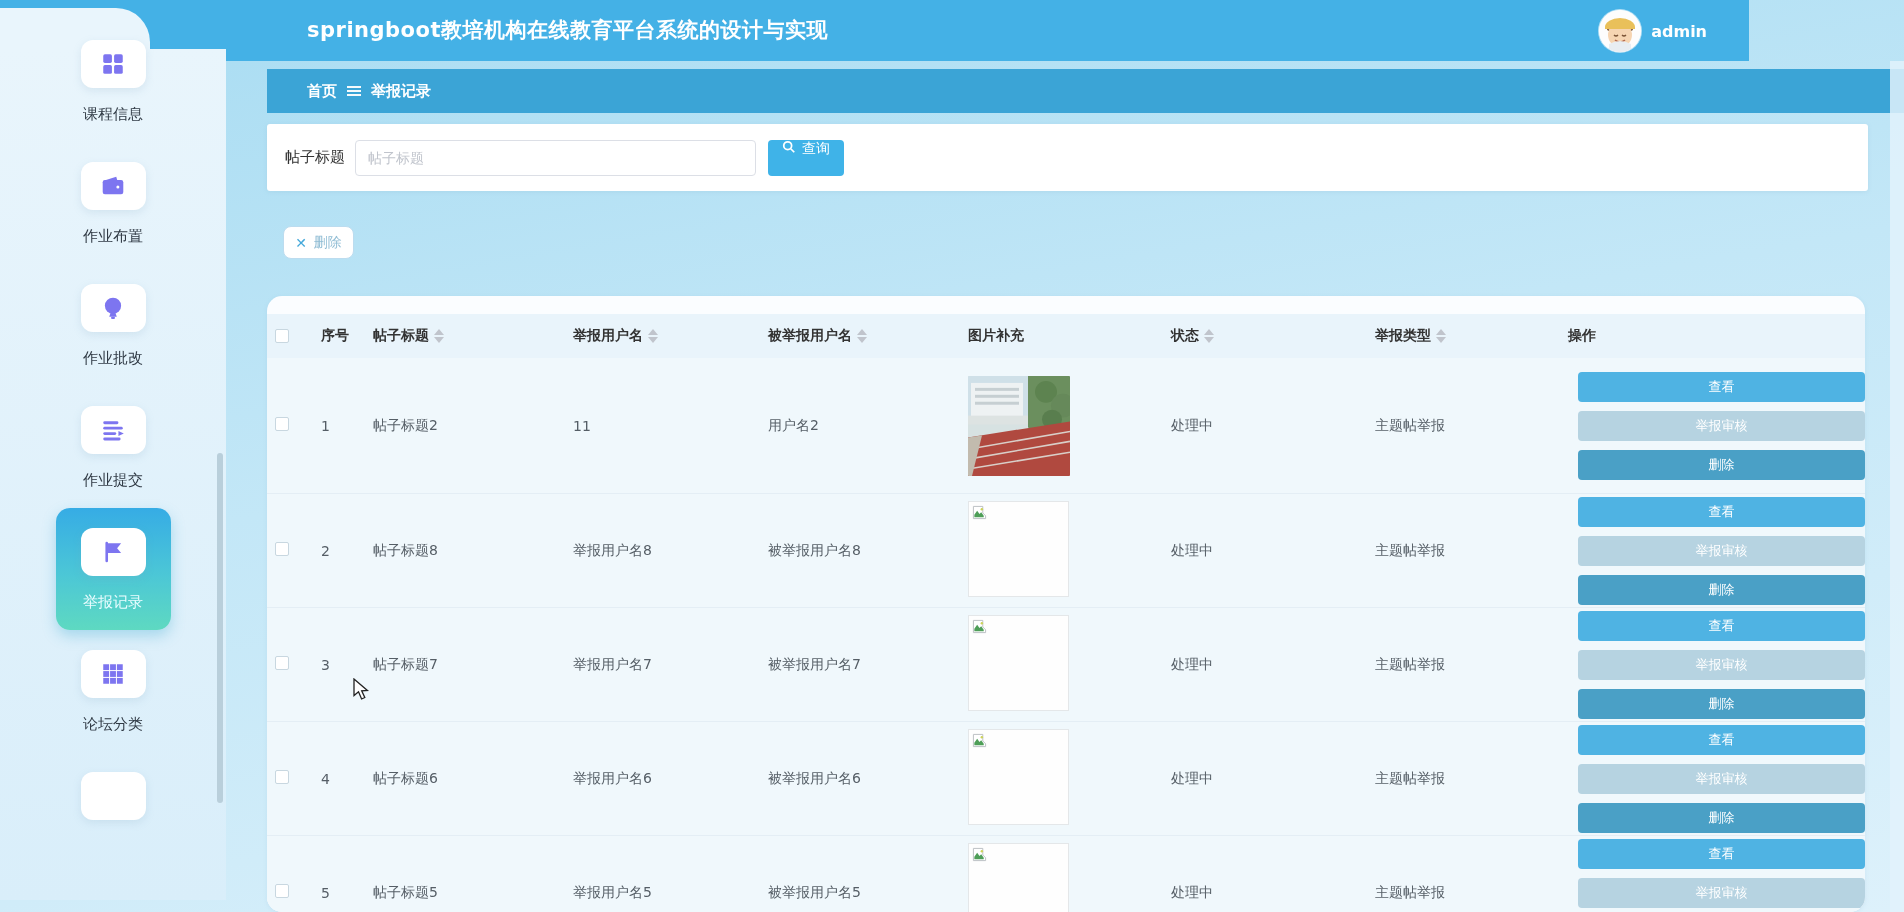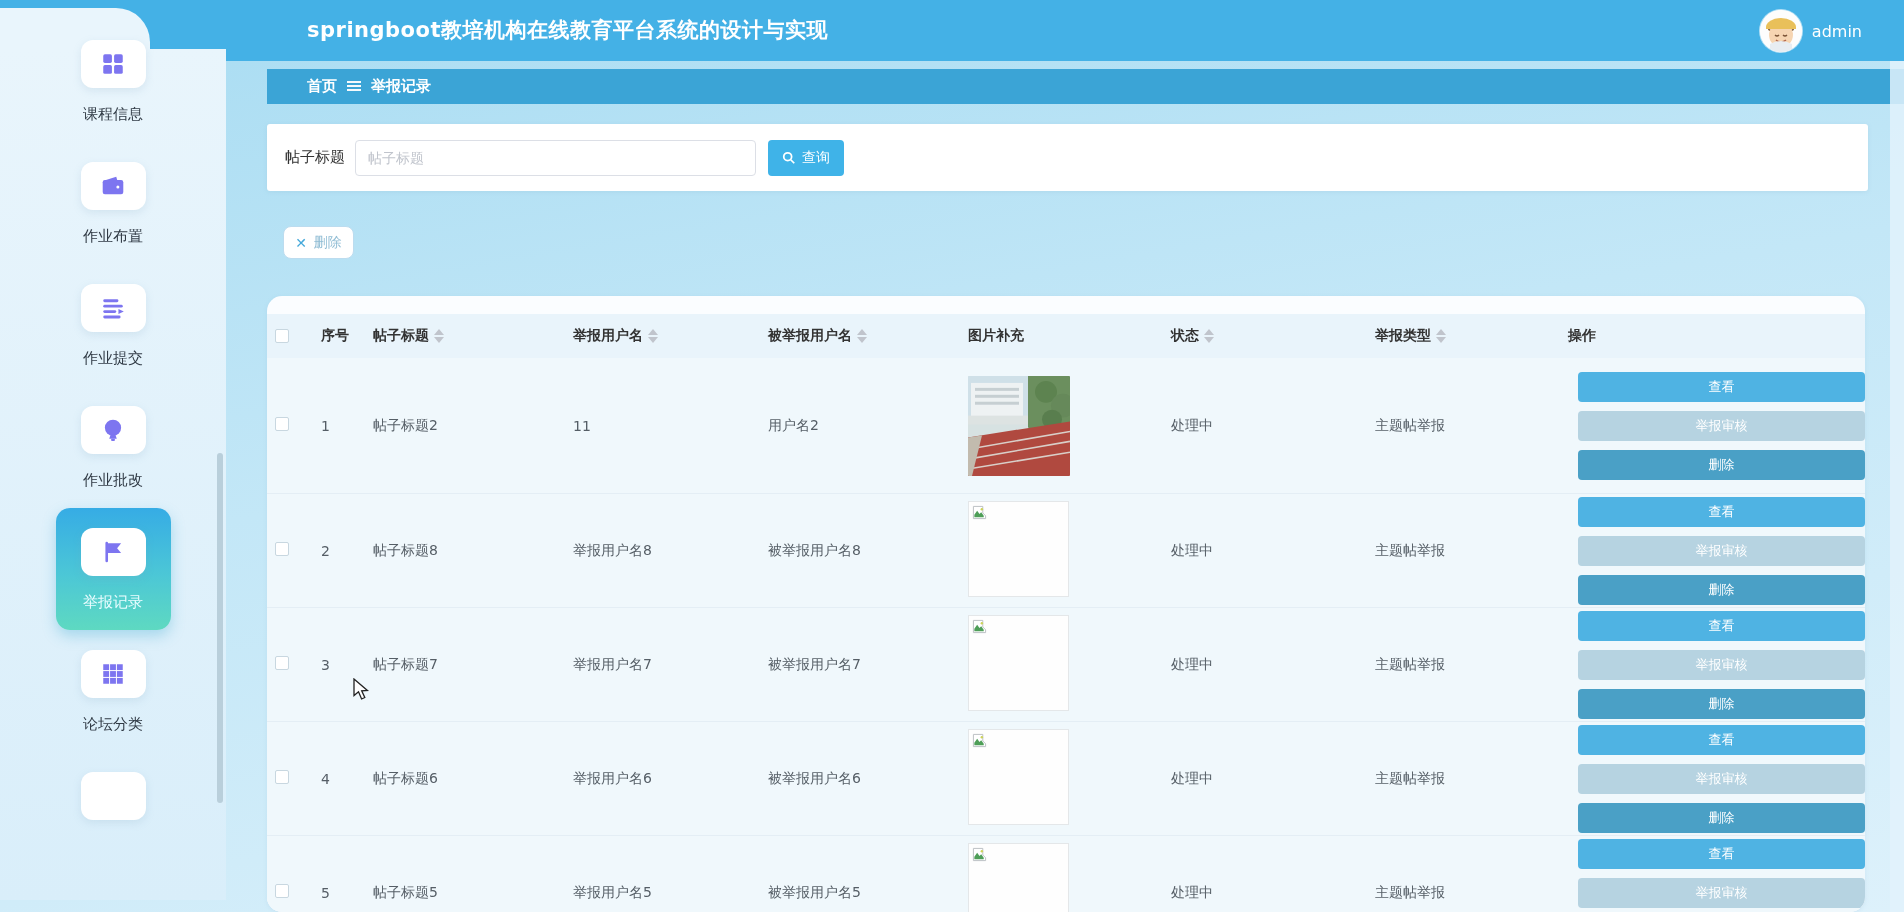--- a/index.html
+++ b/index.html
@@ -2,29 +2,29 @@
 <html><head>
 <meta charset="utf-8">
 <style>
   * { margin:0; padding:0; box-sizing:border-box; }
   html,body { width:1904px; height:912px; overflow:hidden; }
   body { font-family:"DejaVu Sans","Liberation Sans",sans-serif; background:#cfe9f7; }
   .stage { position:relative; width:1904px; height:912px; overflow:hidden;
            background:linear-gradient(170deg,#a8dcf2 0%,#c3e7f7 45%,#ddf1fb 100%); }
 
   
-  .top-header { position:absolute; left:0; top:0; width:1904px; height:61px;
+  .top-header { position:absolute; left:0; top:0; width:1749px; height:61px;
                 background:linear-gradient(180deg,#47b4e9,#3fadе3);
                 background-color:#44b1e6; z-index:3; }
   .app-title { position:absolute; left:307px; top:16px; color:#fff; font-size:21px;
                font-weight:bold; letter-spacing:0.5px; }
   .user-box { position:absolute; right:42px; top:10px; display:flex; align-items:center; gap:10px; }
   .avatar { width:42px; height:42px; border-radius:50%; overflow:hidden; background:#fff;
             box-shadow:0 0 0 1px rgba(255,255,255,.6); }
-  .user-name { color:#fff; font-size:16px; }
+  .user-name { color:#fff; font-size:16px;font-weight:bold; }
 
   
   .side-cap { position:absolute; left:0; top:8px; width:150px; height:54px;
               background:#e9f5fc; border-top-right-radius:34px; z-index:4; }
   .sidebar { position:absolute; left:0; top:49px; width:226px; height:851px;
              background:linear-gradient(180deg,#e9f5fc,#d9eefa); z-index:4; }
   .side-menu { position:absolute; left:0; top:-29px; width:226px; }
   .side-item { width:115px; height:122px; margin:0 auto; text-align:center;
                padding-top:20px; border-radius:14px; cursor:pointer; }
   .side-item.active { background:linear-gradient(180deg,#36ace5 0%,#4cc7d6 55%,#5ed9c1 100%);
@@ -32,38 +32,38 @@
   .icon-box { width:65px; height:48px; margin:0 auto; background:#fff; border-radius:12px;
               display:flex; align-items:center; justify-content:center;
               box-shadow:0 3px 8px rgba(120,160,190,.18); }
   .icon-box svg { width:26px; height:26px; fill:#7d75f0; }
   .side-label { margin-top:17px; font-size:15px; color:#303a45; }
   .side-item.active .side-label { color:#eafdff; }
   .side-scrollbar { position:absolute; left:217px; top:404px; width:6px; height:350px;
                     background:#b9cfdb; border-radius:3px; z-index:5; }
 
   
-  .breadcrumb-bar { position:absolute; left:267px; top:69px; width:1637px; height:35px;
+  .breadcrumb-bar { position:absolute; left:267px; top:69px; width:1637px; height:44px;
                     background:#3ba4d6; display:flex; align-items:center; color:#fff;
                     font-size:15px; font-weight:bold; padding-left:40px; gap:10px; }
   .bc-sep { display:inline-block; width:14px; height:11px; position:relative; opacity:.95; }
   .bc-sep::before { content:""; position:absolute; left:0; top:0; width:14px; height:2px;
                     background:#fff; box-shadow:0 4px 0 #fff, 0 8px 0 #fff; }
 
   .search-card { position:absolute; left:267px; top:124px; width:1601px; height:67px;
                  background:#fff; border-radius:3px; display:flex; align-items:center;
                  padding-left:18px; box-shadow:0 1px 4px rgba(130,170,200,.18); }
   .search-label { font-size:15px; color:#333; margin-right:10px; }
   .search-input { width:401px; height:36px; border:1px solid #dcdfe6; border-radius:4px;
                   padding:0 12px; font-size:14px; color:#606266; outline:none;
                   font-family:inherit; background:#fff; }
   .search-input::placeholder { color:#c0c4cc; }
   .search-btn { margin-left:12px; height:36px; min-width:73px; border:none; border-radius:4px;
                 background:#3fb3e8; color:#fff; font-size:14px; display:flex;
-                align-items:center; justify-content:center; gap:6px; cursor:pointer;
+                justify-content:center; gap:6px; cursor:pointer;
                 font-family:inherit; padding:0 14px; }
   .search-btn svg { width:14px; height:14px; stroke:#fff; fill:none; stroke-width:2; }
 
   .bulk-delete-btn { position:absolute; left:283px; top:226px; width:71px; height:33px;
                      background:#fff; border:1px solid #bcdcef; border-radius:8px;
                      display:flex; align-items:center; justify-content:center; gap:7px;
                      font-size:14px; color:#8fbcd4; cursor:pointer; font-family:inherit; }
   .bulk-delete-btn .x-ico { color:#44a8da; font-size:14px; font-weight:bold; }
 
   
@@ -227,33 +227,33 @@
       <svg>
               <use href="#sym-wallet"></use>
             </svg>
     </div>
     <div class="side-label">作业布置</div>
   </div>
 
   <div class="side-item">
     <div class="icon-box">
       <svg>
+              <use href="#sym-bulb"></use>
+            </svg>
+    </div>
+    <div class="side-label">作业批改</div>
+  </div>
+
+  <div class="side-item">
+    <div class="icon-box">
+      <svg>
               <use href="#sym-list"></use>
             </svg>
     </div>
     <div class="side-label">作业提交</div>
-  </div>
-
-  <div class="side-item">
-    <div class="icon-box">
-      <svg>
-              <use href="#sym-bulb"></use>
-            </svg>
-    </div>
-    <div class="side-label">作业批改</div>
   </div>
 
   <div class="side-item active">
     <div class="icon-box">
       <svg>
               <use href="#sym-flag"></use>
             </svg>
     </div>
     <div class="side-label">举报记录</div>
   </div>

